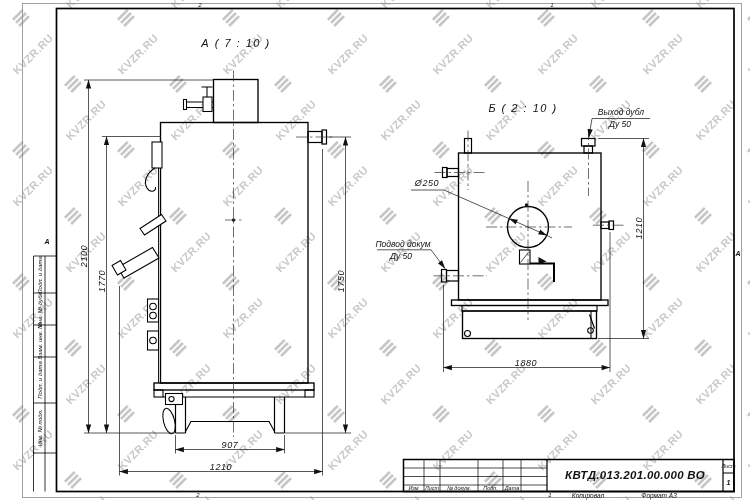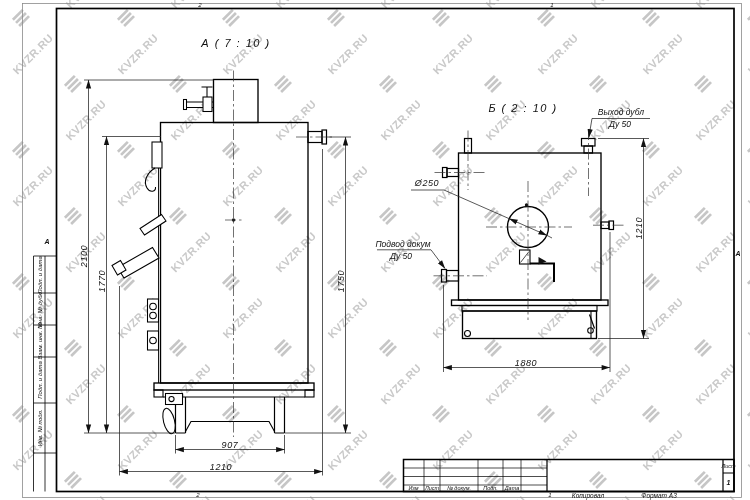--- a/index.html
+++ b/index.html
@@ -637,20 +637,21 @@
 
   <span class="t s9" style="left:427px;top:183px;">Ø250</span>
   <span class="t r s9" style="left:639px;top:228px;">1210</span>
   <span class="t s9" style="left:526px;top:362.5px;">1880</span>
 
   <span class="t s85" style="left:621px;top:112px;">Выход дубл</span>
   <span class="t s85" style="left:620px;top:124px;">Ду 50</span>
   <span class="t s85" style="left:403px;top:243.5px;">Подвод докум</span>
   <span class="t s85" style="left:401px;top:255.5px;">Ду 50</span>
 
+  <span class="t ttl" style="left:635px;top:474.5px;">КВТД.013.201.00.000 ВО</span>
   <span class="t s55" style="left:413.5px;top:488px;">Изм</span>
   <span class="t s55" style="left:432px;top:488px;">Лист</span>
   <span class="t s55" style="left:459px;top:488px;">№ докум.</span>
   <span class="t s55" style="left:490.5px;top:488px;">Подп.</span>
   <span class="t s55" style="left:512px;top:488px;">Дата</span>
   <span class="t s55" style="left:728.5px;top:466px;">Лист</span>
   <span class="t s7" style="left:728.5px;top:482px;">1</span>
   <span class="t s65" style="left:588px;top:495px;">Копировал</span>
   <span class="t s65" style="left:659px;top:495px;">Формат А3</span>
 

